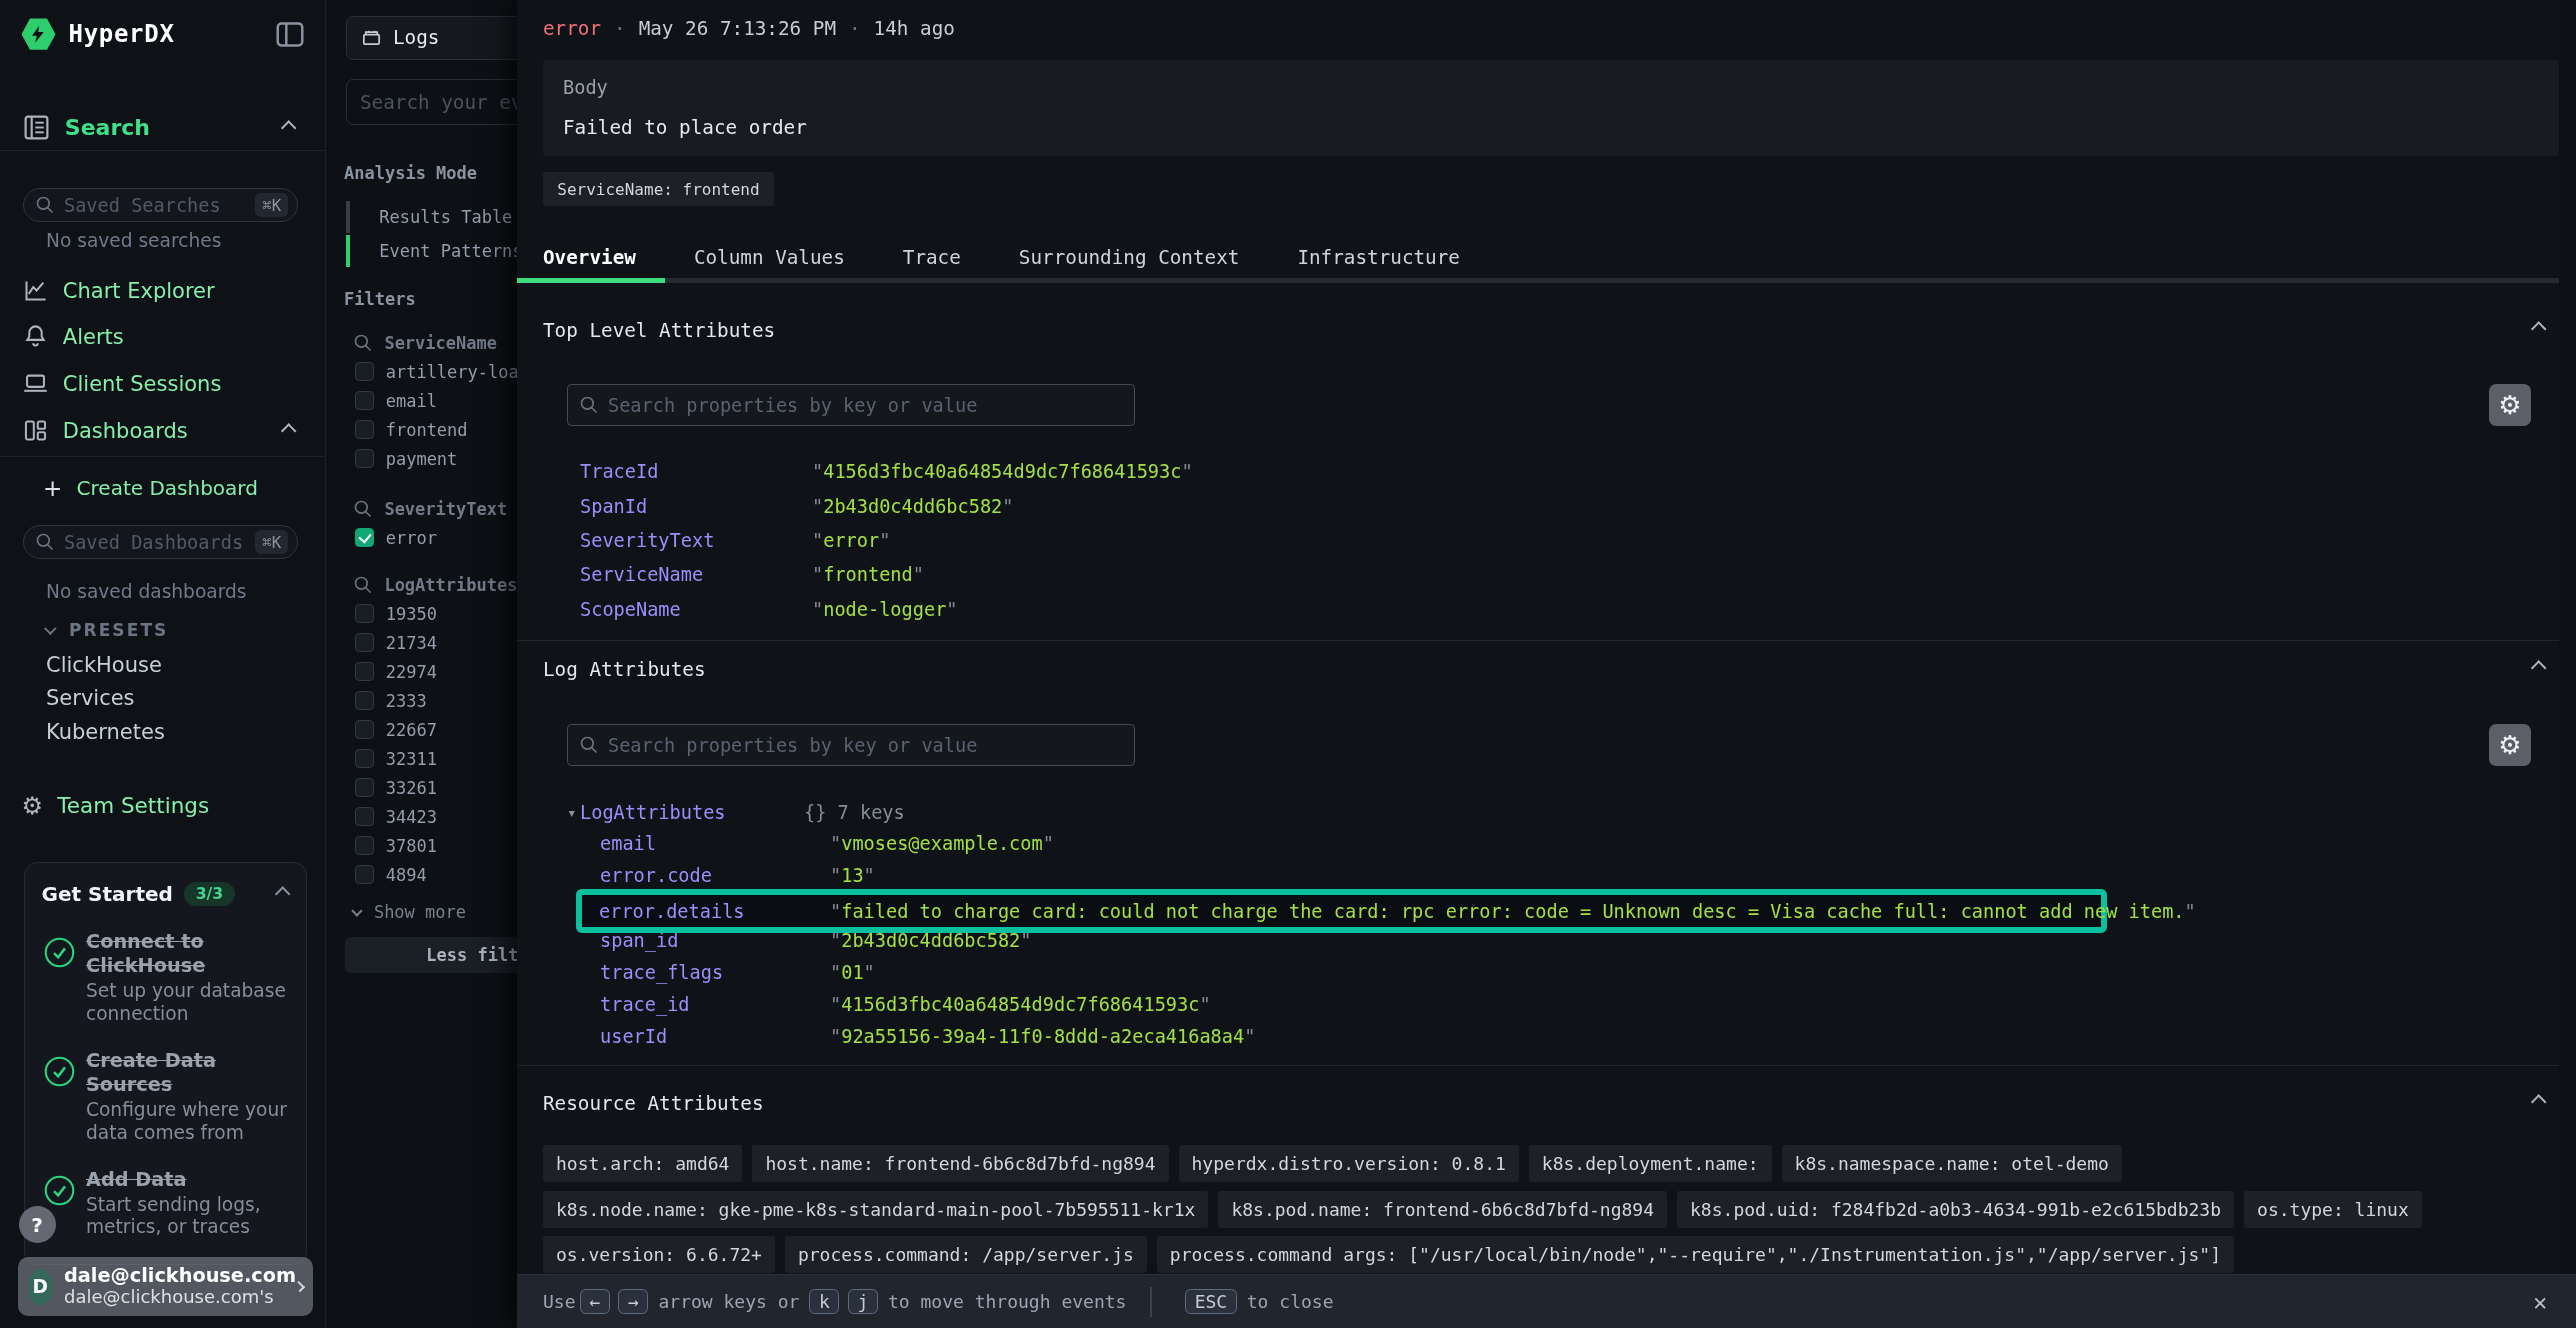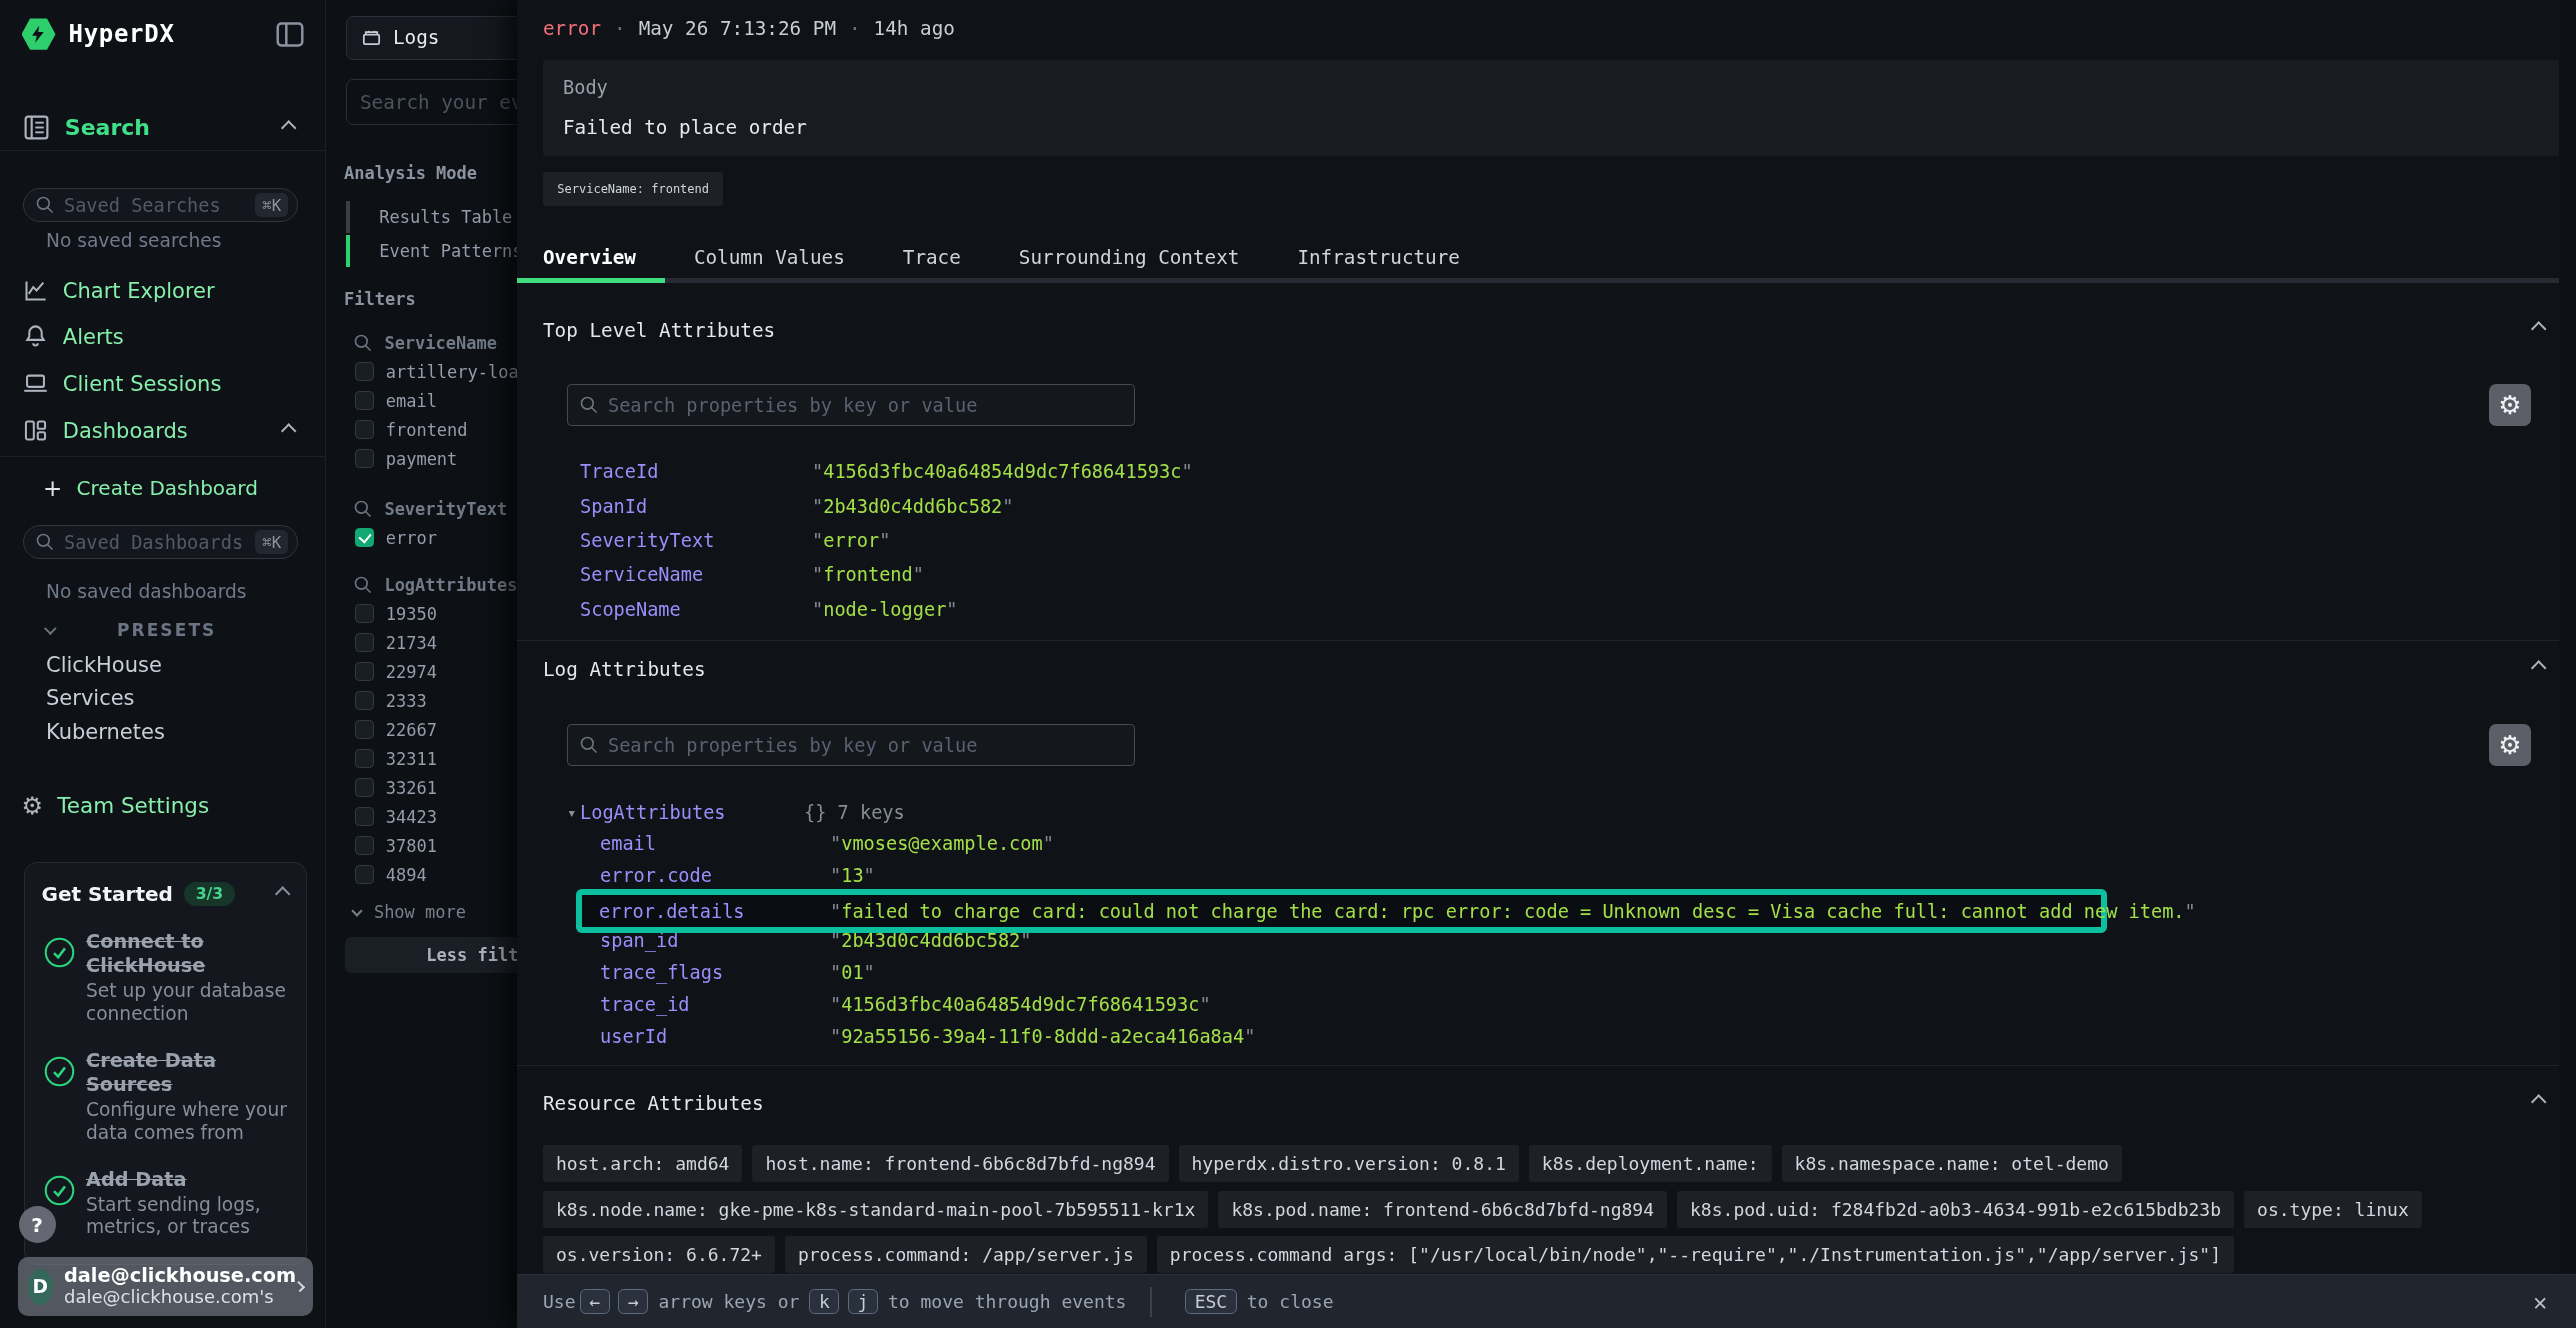--- a/index.html
+++ b/index.html
@@ -93,21 +93,21 @@
   #panel { position:absolute; left:517px; top:0; width:2059px; height:1328px;
     background:#0f1216; box-shadow:-10px 0 24px rgba(0,0,0,.65); }
   .hdr-row { left:26px; top:17px; display:flex; align-items:center; font-size:19.3px; }
   .sev { color:#f2707a; }
   .hdr-sep { color:#6b7280; margin:0 13px; }
   .hdr-txt { color:#c9ced6; }
   #body-card { left:26px; top:60px; width:2016px; height:96px; background:#181b20; border-radius:2.9px; }
   #body-card .cap { position:absolute; left:20px; top:17px; color:#9aa1ac; font-size:18.6px; }
   #body-card .val { position:absolute; left:20px; top:56px; color:#e7e9ed; font-size:19.3px; }
   #svc-badge { left:26px; top:172px; height:34px; background:#1d2127; border-radius:2.9px;
-    display:flex; align-items:center; padding:0 14.3px; color:#d2d6dd; font-size:12px; }
+    display:flex; align-items:center; padding:0 14.3px; color:#d2d6dd; font-size:16px; }
   #tabs { left:0; top:236px; width:2059px; height:47px; border-bottom:5px solid #262b33; display:flex; }
   .tab { font-size:19.3px; color:#d0d5dc; display:flex; align-items:center; padding:0 29px;
     position:relative; }
   .tab.first { padding-left:26px; }
   .tab.active { color:#ffffff; font-weight:bold; }
   .tab.active::after { content:""; position:absolute; left:0; right:0; bottom:-5px;
     height:5px; background:#3fdc7d; }
   .sec-title { color:#e4e7ec; font-size:19.3px; }
   .sec-chev { right:31.5px; }
   .prop-search { left:50px; width:568px; height:42px; border:1.4px solid #454b55;
@@ -229,21 +229,21 @@
   <div class="abs pill-input" style="top:525px;">
     <svg class="mag" width="20" height="20" viewBox="0 0 24 24">
         <circle cx="10" cy="10" r="7"></circle>
         <line x1="15" y1="15" x2="21" y2="21"></line>
       </svg>
     <span class="ph">Saved Dashboards</span>
     <span class="kbd-pill">⌘K</span>
   </div>
   <div class="abs muted-line" style="left:46px; top:581px;">No saved dashboards</div>
 
-  <div class="abs" style="left:46px; top:620px; display:flex; align-items:center;gap:48px;">
+  <div class="abs" style="left:46px; top:620px; display:flex; align-items:center;">
     <span class="chev down" style="width:8.6px; height:8.6px; border-color:#6a7482; margin-right:14.3px; margin-top:-4.3px;"></span>
     <span style="color:#6a7482; font-size:17px; letter-spacing:2.1px; font-weight:bold;">PRESETS</span>
   </div>
   <div class="abs preset-item" style="left:46px; top:653px;">ClickHouse</div>
   <div class="abs preset-item" style="left:46px; top:686px;">Services</div>
   <div class="abs preset-item" style="left:46px; top:720px;">Kubernetes</div>
 
   <div class="abs sec-head" style="top:790px;">
     <span style="color:#aeb4bf; font-size:24px; font-family:'DejaVu Sans',sans-serif;">⚙</span>
     <span class="nav-label" style="font-size:21.5px;">Team Settings</span>

